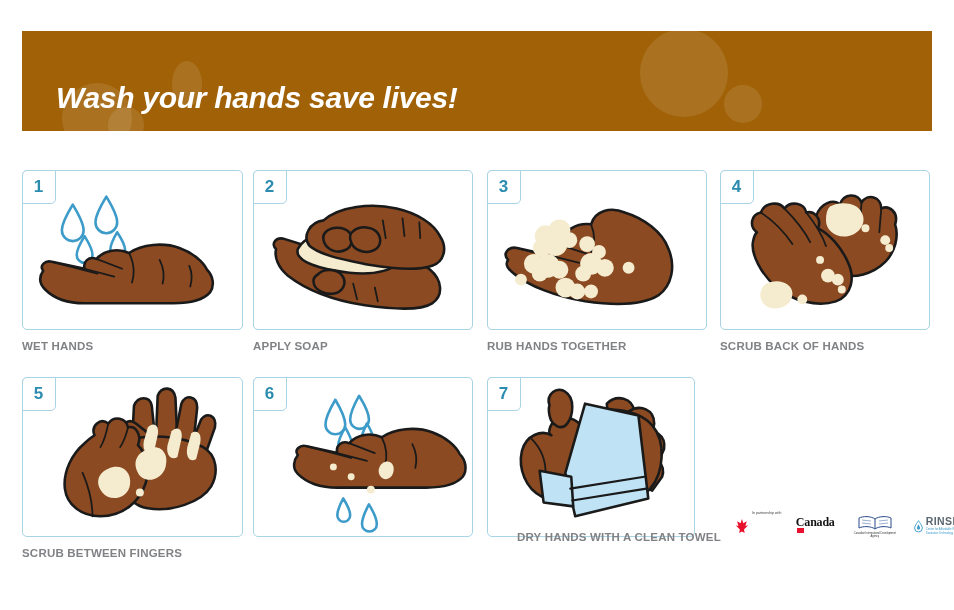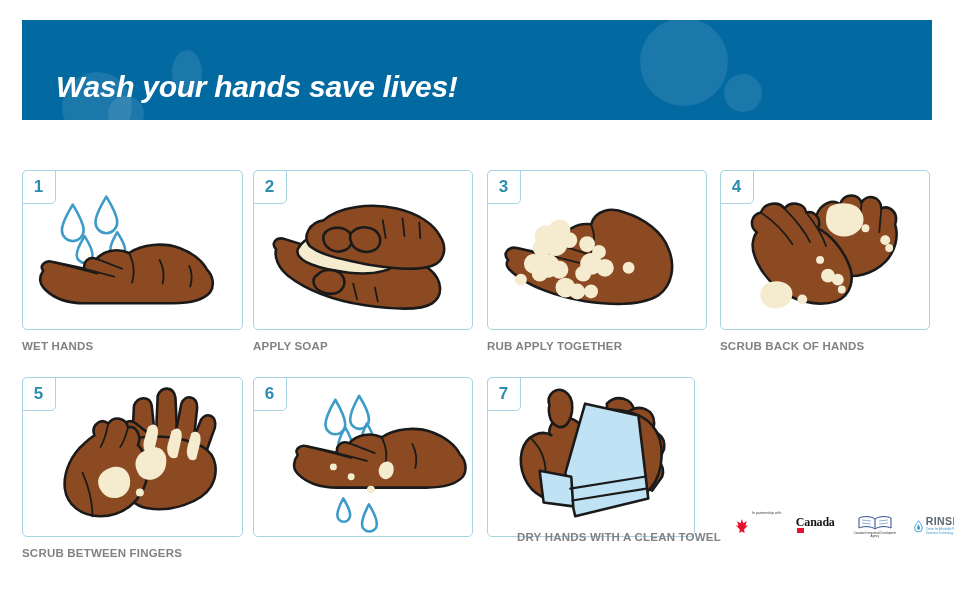--- a/index.html
+++ b/index.html
@@ -5,22 +5,22 @@
   html,body{margin:0;padding:0;}
   body{
     width:954px;height:610px;
     background:#ffffff;
     font-family:"Liberation Sans", sans-serif;
     overflow:hidden;
     position:relative;
   }
   
   .header{
-    position:absolute;left:22px;top:20px;width:910px;height:100px;
-    background:#0369a1;
+    position:absolute;left:22px;top:31px;width:910px;height:100px;
+    background:#a16207;
     overflow:hidden;
   }
   .header .deco{position:absolute;border-radius:50%;background:#ffffff;opacity:.10;}
   .header .d1{width:88px;height:88px;left:618px;top:-2px;}
   .header .d2{width:38px;height:38px;left:702px;top:54px;}
   .header .d3{width:70px;height:70px;left:40px;top:52px;}
   .header .d4{width:36px;height:36px;left:86px;top:76px;}
   .header .d5{width:30px;height:46px;left:150px;top:30px;border-radius:50%;}
   .header-title{
     position:absolute;left:34px;top:50px;
@@ -187,21 +187,21 @@
             <circle cx="118" cy="98" r="9"></circle>
           <circle cx="96" cy="104" r="8"></circle>
           <circle cx="142" cy="98" r="6"></circle>
           <circle cx="104" cy="122" r="7"></circle>
           <circle cx="78" cy="118" r="10"></circle>
             <circle cx="90" cy="122" r="8"></circle>
           <circle cx="33" cy="110" r="6"></circle>
         </g>
       </svg>
     </div>
-    <div class="caption" style="top:170px;">RUB APPLY TOGETHER</div>
+    <div class="caption" style="top:170px;">RUB HANDS TOGETHER</div>
   </div>
 
   <div class="panel" style="left:720px;top:0px;width:210px;">
     <div class="card" style="width:210px;height:160px;">
       <div class="badge">4</div>
       <svg class="art" viewBox="0 0 210 160">
         <g stroke="#1a1a1a" stroke-width="2.6" stroke-linejoin="round" stroke-linecap="round">
 
           <path d="M96 46 C100 32 114 28 120 34 C124 22 138 22 142 32
                    C148 22 162 26 162 38 C170 34 180 42 176 54

